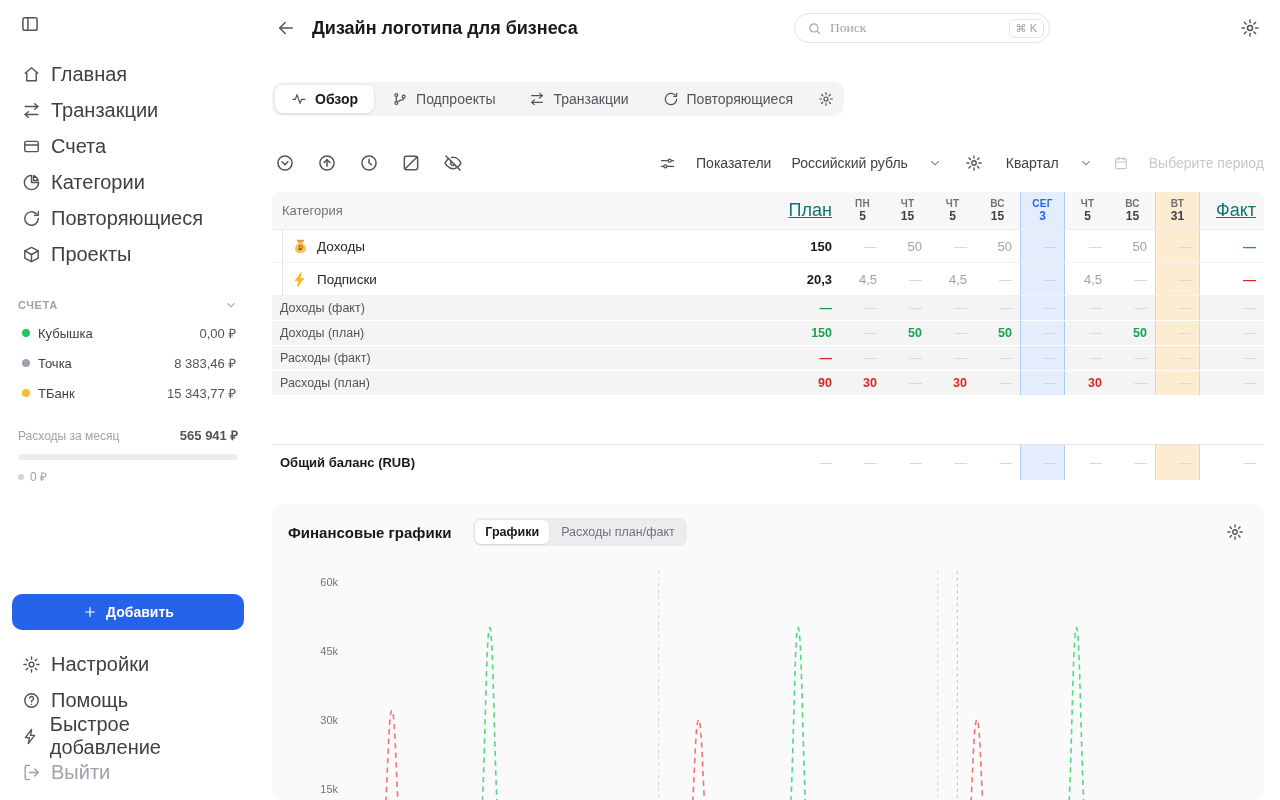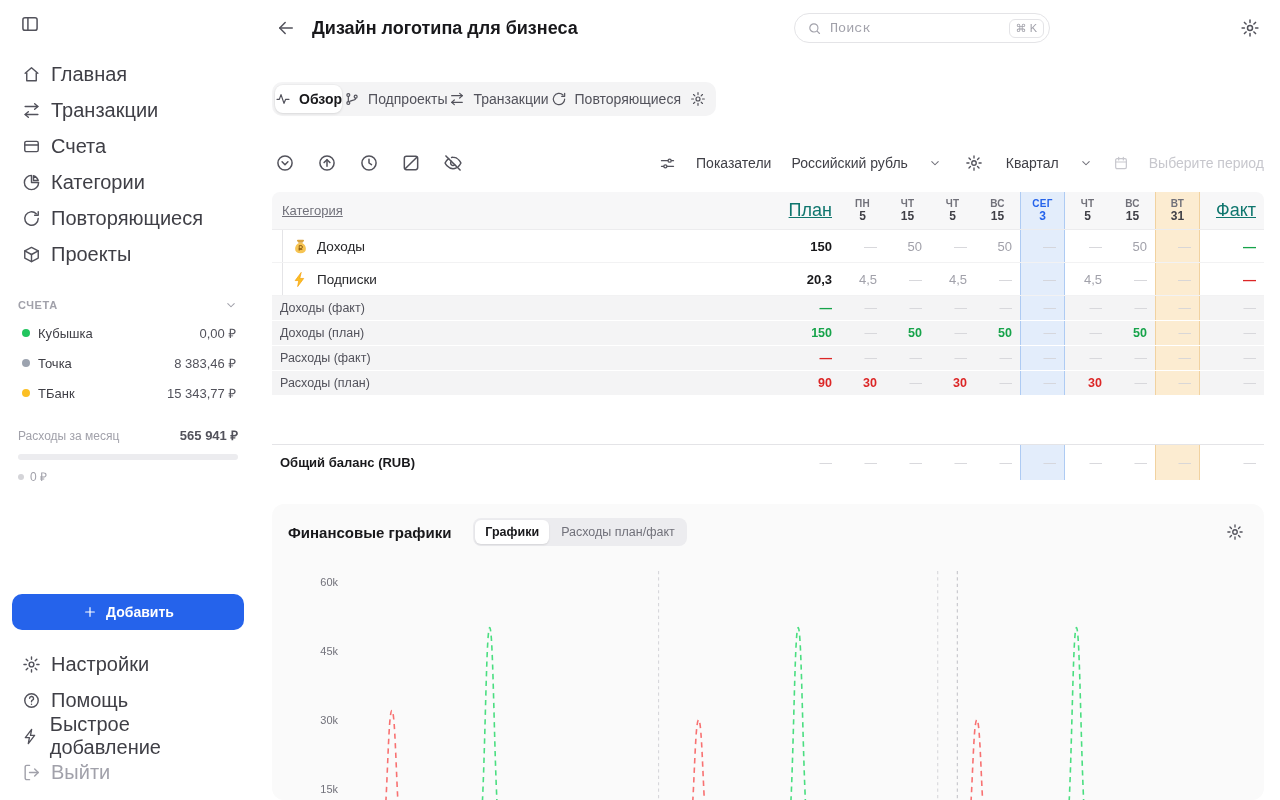--- a/index.html
+++ b/index.html
@@ -44,47 +44,47 @@
   .flex-sp { flex:1; }
   .add-btn { display:flex; align-items:center; justify-content:center; gap:8px; height:36px; border:none; border-radius:10px; background:#2563eb; color:#fff; font-size:14px; font-weight:600; cursor:pointer; font-family:inherit; }
   .nav.footer-nav { margin-top:16px; }
 
   
   .main { flex:1; min-width:0; padding:0 16px; display:flex; flex-direction:column; }
   .topbar { margin-top:12px; height:32px; display:flex; align-items:center; }
   .back-btn { width:28px; height:28px; }
   .page-title { font-size:18px; font-weight:700; color:#18181b; margin-left:12px; flex:1; min-width:0; white-space:nowrap; overflow:hidden; }
   .search { width:256px; height:30px; border:1px solid #e4e4e7; border-radius:15px; display:flex; align-items:center; padding:0 5px 0 12px; gap:8px; margin-right:186px; background:#fff; }
-  .search input { border:none; outline:none; flex:1; min-width:0; font-size:13.5px; font-family:Liberation Mono, monospace; color:#3f3f46; background:transparent; }
+  .search input { border:none; outline:none; flex:1; min-width:0; font-size:13.5px; font-family:Liberation Serif, serif; color:#3f3f46; background:transparent; }
   .search input::placeholder { color:#a1a1aa; }
   .search .sico { color:#a1a1aa; }
   .kbd { border:1px solid #e4e4e7; border-radius:6px; padding:2px 6px; font-size:11px; color:#a1a1aa; background:#fff; white-space:nowrap; }
 
   .tabsbar { margin-top:38px; display:inline-flex; align-self:flex-start; align-items:center; background:#f4f4f5; border-radius:10px; padding:3px; gap:2px; }
-  .tab { display:flex; align-items:center; gap:8px; height:28px; padding:0 0; border:none; background:transparent; border-radius:8px; font-size:14px; color:#52525b; cursor:pointer; font-family:inherit; }
+  .tab { display:flex; align-items:center; gap:8px; height:28px; padding:0 16px; border:none; background:transparent; border-radius:8px; font-size:14px; color:#52525b; cursor:pointer; font-family:inherit; }
   .tab .tico { color:#52525b; }
   .tab.active { background:#fff; color:#18181b; box-shadow:0 1px 3px rgba(0,0,0,.10), 0 0 0 1px rgba(0,0,0,.02); font-weight:600; }
   .tab.gear-tab { width:30px; padding:0; justify-content:center; }
 
   .toolbar { margin-top:34px; display:flex; align-items:center; }
   .tb-left { display:flex; align-items:center; gap:16px; }
   .tb-left .icon-btn { width:26px; height:26px; }
   .tb-right { margin-left:auto; display:flex; align-items:center; gap:20px; }
   .ghost-btn { display:flex; align-items:center; gap:20px; background:none; border:none; cursor:pointer; font-family:inherit; font-size:14px; color:#3f3f46; }
   .ghost-btn .gico { color:#52525b; }
   .ghost-btn .chev { color:#71717a; }
   .ghost-btn.disabled { color:#c7c7cd; cursor:default; }
   .ghost-btn.disabled .gico { color:#c7c7cd; }
 
   
   .table { margin-top:16px; }
   .t-row { display:grid; grid-template-columns:minmax(0,1fr) 62px repeat(8,45px) 64px; align-items:stretch; }
   .t-col, .t-cat { display:flex; align-items:center; }
   .t-head { height:38px; background:#f7f7f8; border-radius:8px 8px 0 0; border-bottom:1px solid #ececee; }
-  .th-cat { font-size:13px; color:#71717a; padding-left:10px;text-decoration:underline; }
+  .th-cat { font-size:13px; color:#71717a; padding-left:10px; }
   .th-plain { font-size:18px; color:#0f766e; justify-content:flex-end; padding-right:8px;text-decoration:underline; }
   .th-date { flex-direction:column; justify-content:center; line-height:1.1; }
   .th-date .dw { font-size:10px; font-weight:700; color:#71717a; letter-spacing:.3px; }
   .th-date .dn { font-size:12px; font-weight:700; color:#3f3f46; margin-top:1px; }
   .th-date.th-today .dw, .th-date.th-today .dn { color:#2563eb; }
 
   .r-category { height:33px; border-bottom:1px solid #f2f2f3; }
   .r-summary { height:25px; background:#f4f4f5; border-bottom:1px solid #fff; }
   .r-total { height:36px; border-top:1px solid #e4e4e7; background:#fff;margin-top:48px; }
   .cat { position:relative; padding-left:20px; gap:8px; }

